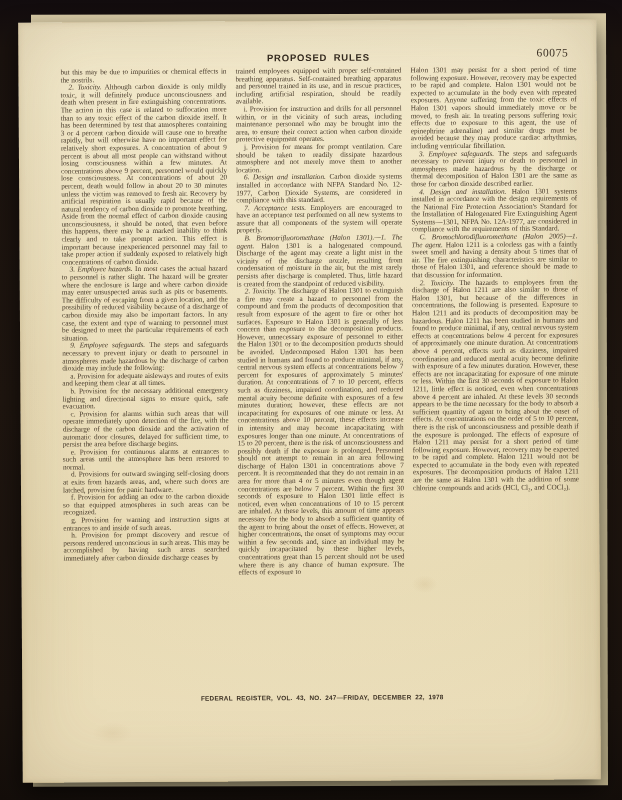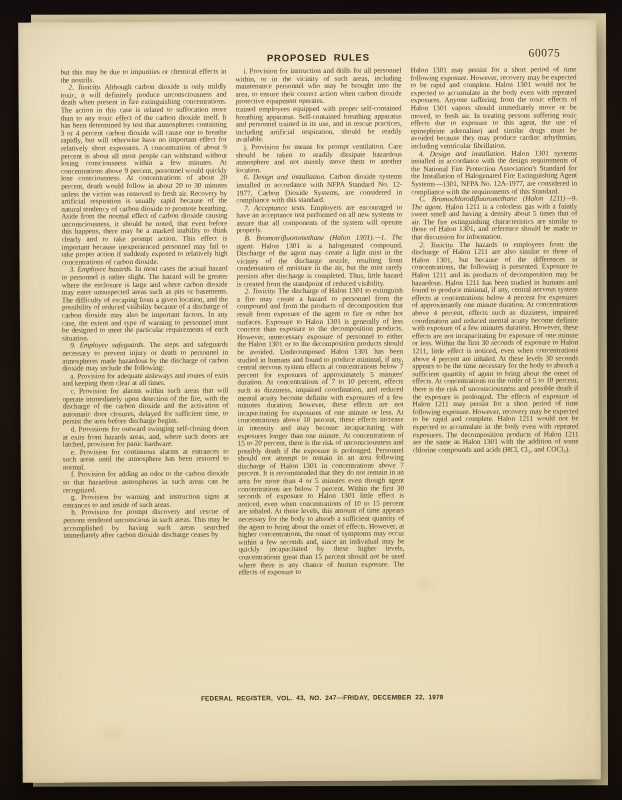--- a/index.html
+++ b/index.html
@@ -31,21 +31,21 @@
   .running-head {
     position:absolute; left:42px; right:20px; top:27px; height:18px;
   }
   .head-title {
     position:absolute; left:50%; top:4px; transform:translateX(-50%);
     font-family:"Liberation Sans", sans-serif; font-weight:700;
     font-size:9.5px; letter-spacing:0.8px; word-spacing:3px; color:#33291e;
     white-space:nowrap;
   }
   .page-number {
-    position:absolute; right:16px; top:0;
+    position:absolute; right:8px; top:0;
     font-family:"Liberation Serif", serif; font-size:11.5px; letter-spacing:0.6px;
     color:#3b3023;
   }
   .columns {
     position:absolute; left:42px; top:46px; width:516px; height:604px;
     display:flex; gap:9px; overflow:hidden;
   }
   .col { flex:1 1 0; overflow:hidden; }
   .para {
     margin:0; color:#46392a;
@@ -73,38 +73,40 @@
       <div class="head-title">PROPOSED RULES</div>
       <div class="page-number">60075</div>
     </div>
     <div class="columns">
       <div class="col">
           <p class="para">but this may be due to impurities or chemical effects in the nostrils.</p>
           <p class="para ind"><i>2. Toxicity.</i> Although carbon dioxide is only mildly toxic, it will definitely produce unconsciousness and death when present in fire extinguishing concentrations. The action in this case is related to suffocation more than to any toxic effect of the carbon dioxide itself. It has been determined by test that atmospheres containing 3 or 4 percent carbon dioxide will cause one to breathe rapidly, but will otherwise have no important effect for relatively short exposures. A concentration of about 9 percent is about all most people can withstand without losing consciousness within a few minutes. At concentrations above 9 percent, personnel would quickly lose consciousness. At concentrations of about 20 percent, death would follow in about 20 to 30 minutes unless the victim was removed to fresh air. Recovery by artificial respiration is usually rapid because of the natural tendency of carbon dioxide to promote breathing. Aside from the normal effect of carbon dioxide causing unconsciousness, it should be noted, that even before this happens, there may be a marked inability to think clearly and to take prompt action. This effect is important because inexperienced personnel may fail to take proper action if suddenly exposed to relatively high concentrations of carbon dioxide.</p>
           <p class="para ind"><i>3. Employee hazards.</i> In most cases the actual hazard to personnel is rather slight. The hazard will be greater where the enclosure is large and where carbon dioxide may enter unsuspected areas such as pits or basements. The difficulty of escaping from a given location, and the possibility of reduced visibility because of a discharge of carbon dioxide may also be important factors. In any case, the extent and type of warning to personnel must be designed to meet the particular requirements of each situation.</p>
           <p class="para ind"><i>9. Employee safeguards.</i> The steps and safeguards necessary to prevent injury or death to personnel in atmospheres made hazardous by the discharge of carbon dioxide may include the following:</p>
           <p class="para ind">a. Provision for adequate aisleways and routes of exits and keeping them clear at all times.</p>
+          <p class="para ind">b. Provision for the necessary additional emergency lighting and directional signs to ensure quick, safe evacuation.</p>
           <p class="para ind">c. Provision for alarms within such areas that will operate immediately upon detection of the fire, with the discharge of the carbon dioxide and the activation of automatic door closures, delayed for sufficient time, to persist the area before discharge begins.</p>
+          <p class="para ind">e. Provision for continuous alarms at entrances to such areas until the atmosphere has been restored to normal.</p>
           <p class="para ind">d. Provisions for outward swinging self-closing doors at exits from hazards areas, and, where such doors are latched, provision for panic hardware.</p>
-          <p class="para ind">e. Provision for continuous alarms at entrances to such areas until the atmosphere has been restored to normal.</p>
-          <p class="para ind">f. Provision for adding an odor to the carbon dioxide so that hazardous atmospheres in such areas can be recognized.</p>
+          <p class="para ind">f. Provision for adding an odor to the carbon dioxide so that equipped atmospheres in such areas can be recognized.</p>
           <p class="para ind">g. Provision for warning and instruction signs at entrances to and inside of such areas.</p>
           <p class="para ind">h. Provision for prompt discovery and rescue of persons rendered unconscious in such areas. This may be accomplished by having such areas searched immediately after carbon dioxide discharge ceases by</p>
         </div>
       <div class="col">
+          <p class="para">trained employees equipped with proper self-contained breathing apparatus. Self-contained breathing apparatus and personnel trained in its use, and in rescue practices, including artificial respiration, should be readily available.</p>
           <p class="para ind">i. Provision for instruction and drills for all personnel within, or in the vicinity of such areas, including maintenance personnel who may be brought into the area, to ensure their correct action when carbon dioxide protective equipment operates.</p>
-          <p class="para">trained employees equipped with proper self-contained breathing apparatus. Self-contained breathing apparatus and personnel trained in its use, and in rescue practices, including artificial respiration, should be readily available.</p>
           <p class="para ind">j. Provision for means for prompt ventilation. Care should be taken to readily dissipate hazardous atmosphere and not merely move them to another location.</p>
           <p class="para ind"><i>6. Design and installation.</i> Carbon dioxide systems installed in accordance with NFPA Standard No. 12-1977, Carbon Dioxide Systems, are considered in compliance with this standard.</p>
           <p class="para ind"><i>7. Acceptance tests.</i> Employers are encouraged to have an acceptance test performed on all new systems to assure that all components of the system will operate properly.</p>
           <p class="para ind"><i>B. Bromotrifluoromethane (Halon 1301).—1. The agent.</i> Halon 1301 is a halogenated compound. Discharge of the agent may create a light mist in the vicinity of the discharge nozzle, resulting from condensation of moisture in the air, but the mist rarely persists after discharge is completed. Thus, little hazard is created from the standpoint of reduced visibility.</p>
           <p class="para ind"><i>2. Toxicity.</i> The discharge of Halon 1301 to extinguish a fire may create a hazard to personnel from the compound and from the products of decomposition that result from exposure of the agent to fire or other hot surfaces. Exposure to Halon 1301 is generally of less concern than exposure to the decomposition products. However, unnecessary exposure of personnel to either the Halon 1301 or to the decomposition products should be avoided. Undecomposed Halon 1301 has been studied in humans and found to produce minimal, if any, central nervous system effects at concentrations below 7 percent for exposures of approximately 5 minutes' duration. At concentrations of 7 to 10 percent, effects such as dizziness, impaired coordination, and reduced mental acuity become definite with exposures of a few minutes duration; however, these effects are not incapacitating for exposures of one minute or less. At concentrations above 10 percent, these effects increase in intensity and may become incapacitating with exposures longer than one minute. At concentrations of 15 to 20 percent, there is the risk of unconsciousness and possibly death if the exposure is prolonged. Personnel should not attempt to remain in an area following discharge of Halon 1301 in concentrations above 7 percent. It is recommended that they do not remain in an area for more than 4 or 5 minutes even though agent concentrations are below 7 percent. Within the first 30 seconds of exposure to Halon 1301 little effect is noticed, even when concentrations of 10 to 15 percent are inhaled. At these levels, this amount of time appears necessary for the body to absorb a sufficient quantity of the agent to bring about the onset of effects. However, at higher concentrations, the onset of symptoms may occur within a few seconds and, since an individual may be quickly incapacitated by these higher levels, concentrations great than 15 percent should not be used where there is any chance of human exposure. The effects of exposure to</p>
         </div>
       <div class="col">
           <p class="para">Halon 1301 may persist for a short period of time following exposure. However, recovery may be expected to be rapid and complete. Halon 1301 would not be expected to accumulate in the body even with repeated exposures. Anyone suffering from the toxic effects of Halon 1301 vapors should immediately move or be moved, to fresh air. In treating persons suffering toxic effects due to exposure to this agent, the use of epinephrine adrenaline) and similar drugs must be avoided because they may produce cardiac arhythmias, including ventricular fibrillation.</p>
+          <p class="para ind"><i>3. Employee safeguards.</i> The steps and safeguards necessary to prevent injury or death to personnel in atmospheres made hazardous by the discharge or thermal decomposition of Halon 1301 are the same as those for carbon dioxide described earlier.</p>
           <p class="para ind"><i>4. Design and installation.</i> Halon 1301 systems installed in accordance with the design requirements of the National Fire Protection Association's Standard for the Installation of Halogenated Fire Extinguishing Agent Systems—1301, NFPA No. 12A-1977, are considered in compliance with the requirements of this Standard.</p>
-          <p class="para ind"><i>C. Bromochlorodifluoromethane (Halon 1211)—9. The agent.</i> Halon 1211 is a colorless gas with a faintly sweet smell and having a density about 5 times that of air. The fire extinguishing characteristics are similar to those of Halon 1301, and reference should be made to that discussion for information.</p>
+          <p class="para ind"><i>C. Bromochlorodifluoromethane (Halon 2005)—1. The agent.</i> Halon 1211 is a colorless gas with a faintly sweet smell and having a density about 5 times that of air. The fire extinguishing characteristics are similar to those of Halon 1301, and reference should be made to that discussion for information.</p>
           <p class="para ind"><i>2. Toxicity.</i> The hazards to employees from the discharge of Halon 1211 are also similar to those of Halon 1301, but because of the differences in concentrations, the following is presented. Exposure to Halon 1211 and its products of decomposition may be hazardous. Halon 1211 has been studied in humans and found to produce minimal, if any, central nervous system effects at concentrations below 4 percent for exposures of approximately one minute duration. At concentrations above 4 percent, effects such as dizziness, impaired coordination and reduced mental acuity become definite with exposure of a few minutes duration. However, these effects are not incapacitating for exposure of one minute or less. Within the first 30 seconds of exposure to Halon 1211, little effect is noticed, even when concentrations above 4 percent are inhaled. At these levels 30 seconds appears to be the time necessary for the body to absorb a sufficient quantity of agent to bring about the onset of effects. At concentrations on the order of 5 to 10 percent, there is the risk of unconsciousness and possible death if the exposure is prolonged. The effects of exposure of Halon 1211 may persist for a short period of time following exposure. However, recovery may be expected to be rapid and complete. Halon 1211 would not be expected to accumulate in the body even with repeated exposures. The decomposition products of Halon 1211 are the same as Halon 1301 with the addition of some chlorine compounds and acids (HCl, Cl₂, and COCl₂).</p>
         </div>
     </div>
     <div class="footer-line">FEDERAL REGISTER, VOL. 43, NO. 247—FRIDAY, DECEMBER 22, 1978</div>
   </div>
 </div>
 
 </body></html>

